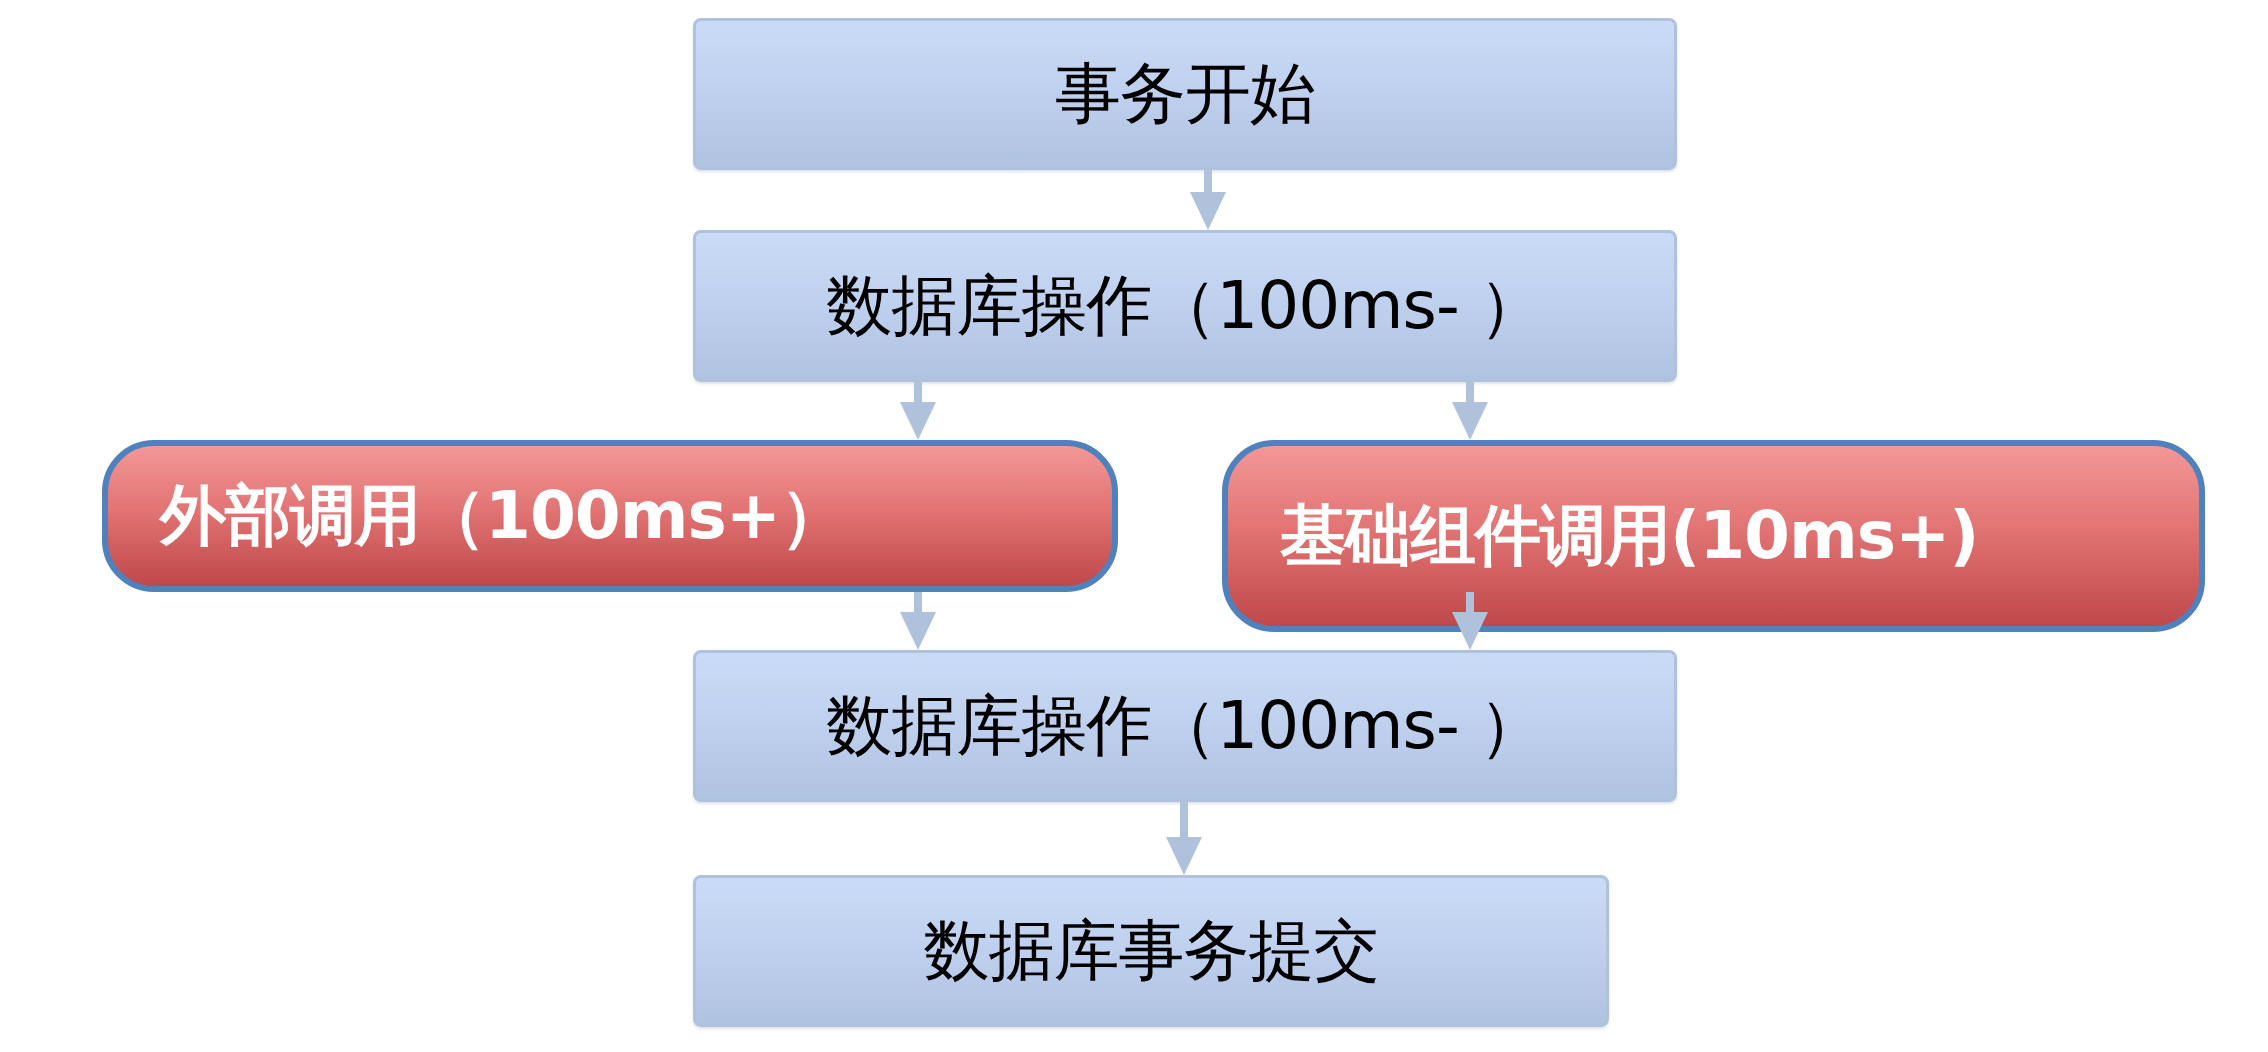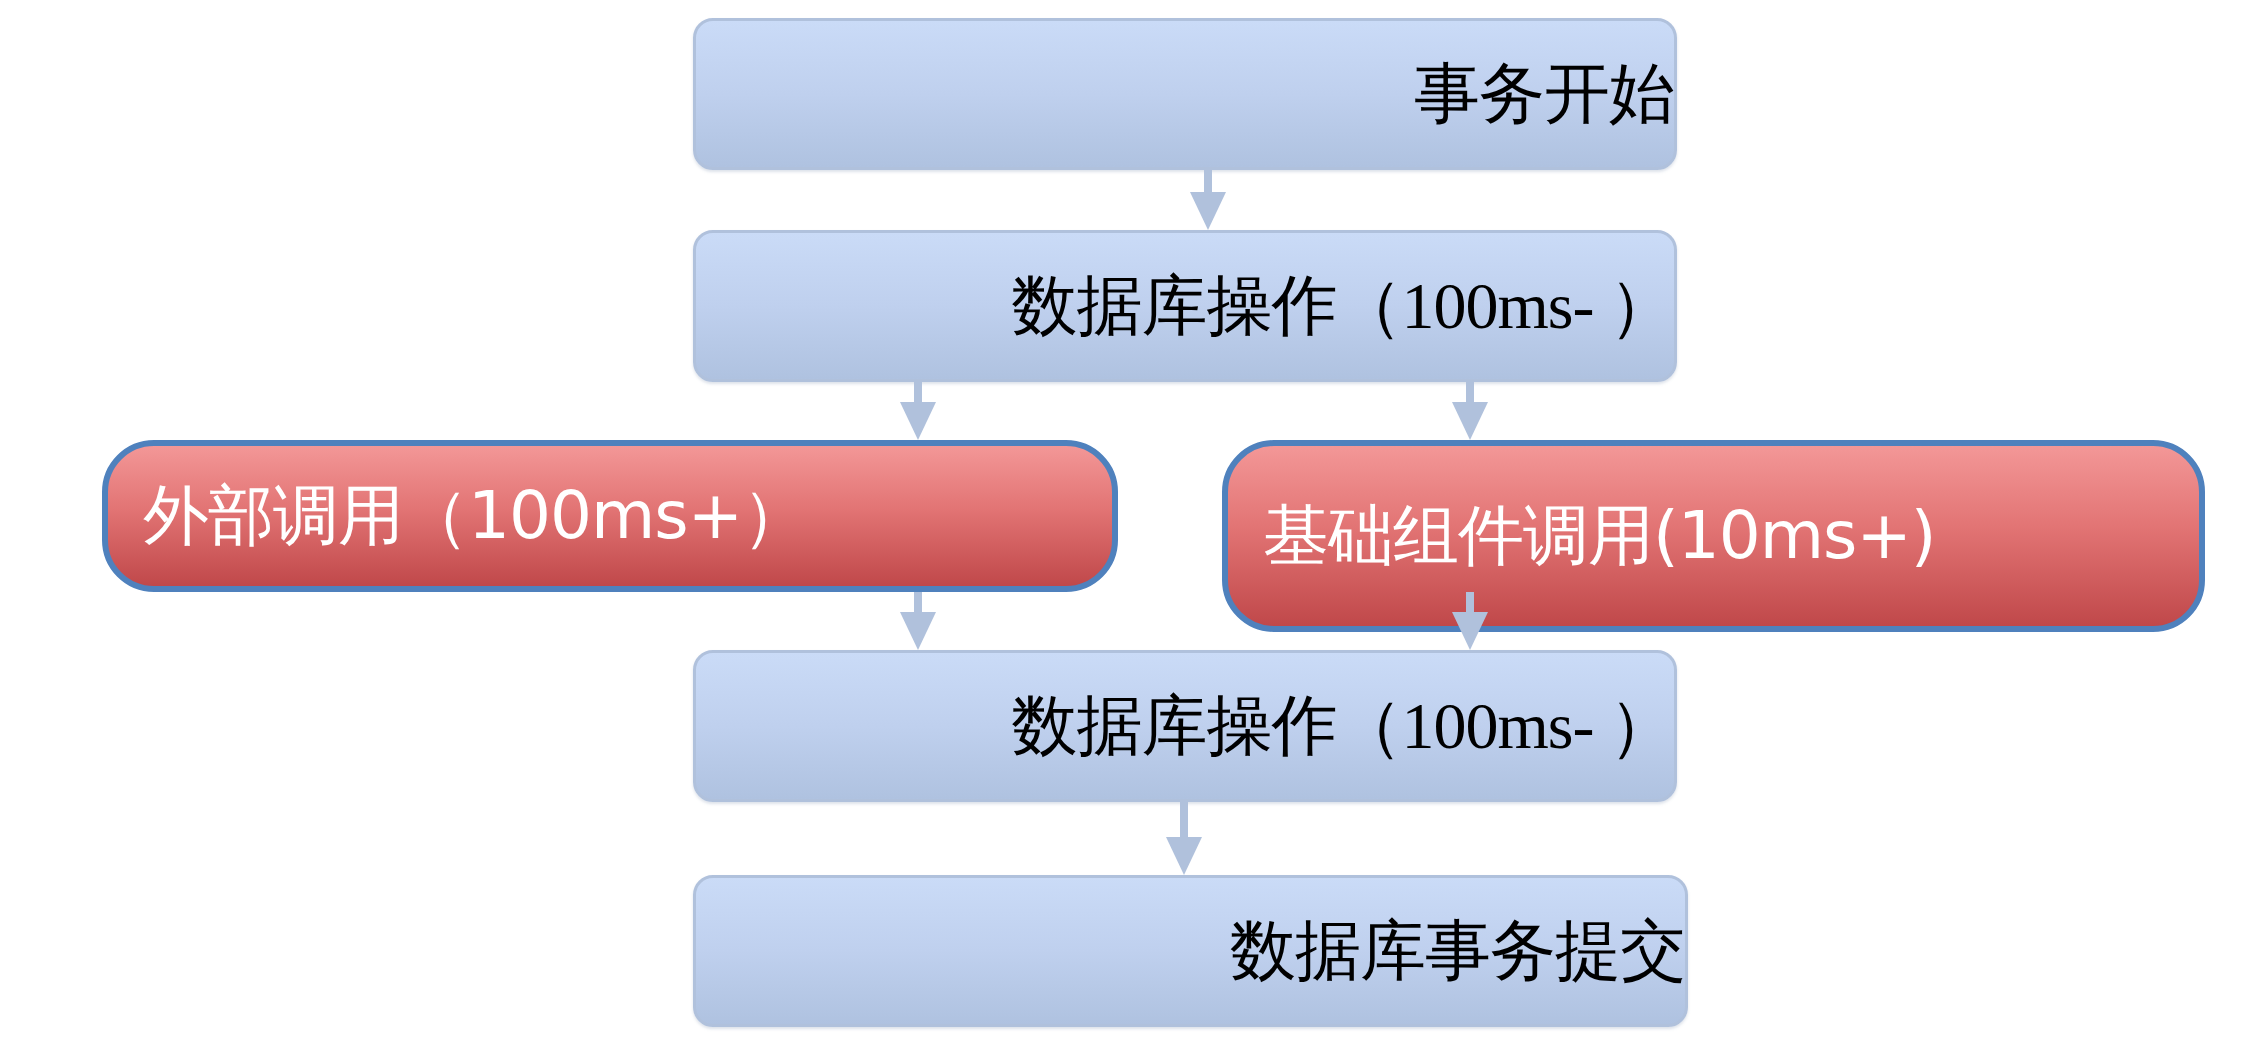--- a/index.html
+++ b/index.html
@@ -17,35 +17,35 @@
     .node {
       position: absolute;
       box-sizing: border-box;
       display: flex;
       align-items: center;
       white-space: nowrap;
     }
     .node-blue {
       background: linear-gradient(to bottom, #cadbf7 0%, #bfd0ee 50%, #afc2e0 100%);
       border: 3px solid #b0c1dc;
-      border-radius: 20px;
-      justify-content: flex-end;
+      border-radius: 8px;
+      justify-content: center;
       color: #000000;
       font-size: 66px;
       box-shadow: 0 2px 3px rgba(120,140,170,0.25);
-      font-family: Liberation Serif, serif;
     }
     .node-red {
       background: linear-gradient(to bottom, #f39797 0%, #e27474 45%, #c0484a 100%);
       border: 6px solid #4f81bd;
       border-radius: 52px;
       justify-content: flex-start;
       color: #ffffff;
       font-size: 66px;
-      padding-left: 35px;
+      padding-left: 52px;
+      font-weight: bold;
     }
     .node-label {
       line-height: 1;
       letter-spacing: -1px;
     }
     .arrow {
       position: absolute;
       width: 40px;
     }
     .arrow .shaft {
@@ -109,15 +109,15 @@
 
 <div class="node node-blue" style="left:693px; top:650px; width:984px; height:152px;">
   <span class="node-label">数据库操作（100ms- ）</span>
 </div>
 
 <div class="arrow" style="left:1164px; top:802px; height:73px;">
   <div class="shaft" style="height:37px;"></div>
   <div class="head" style="top:35px;"></div>
 </div>
 
-<div class="node node-blue" style="left:693px; top:875px; width:995px; height:152px;">
+<div class="node node-blue" style="left:693px; top:875px; width:916px; height:152px;">
   <span class="node-label">数据库事务提交</span>
 </div>
 
 </body></html>

